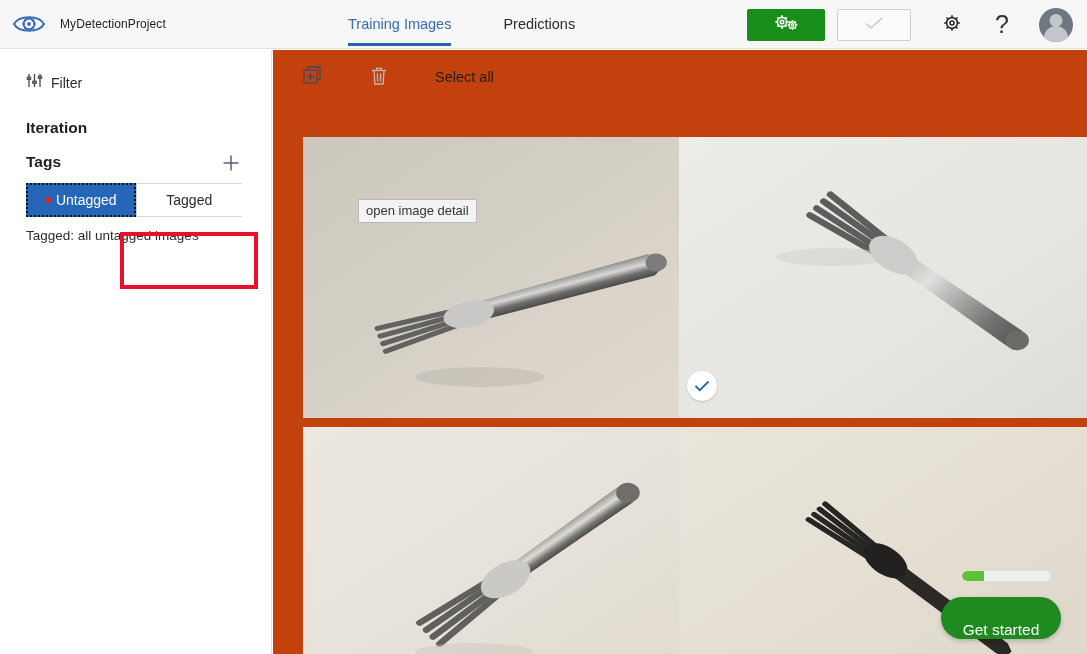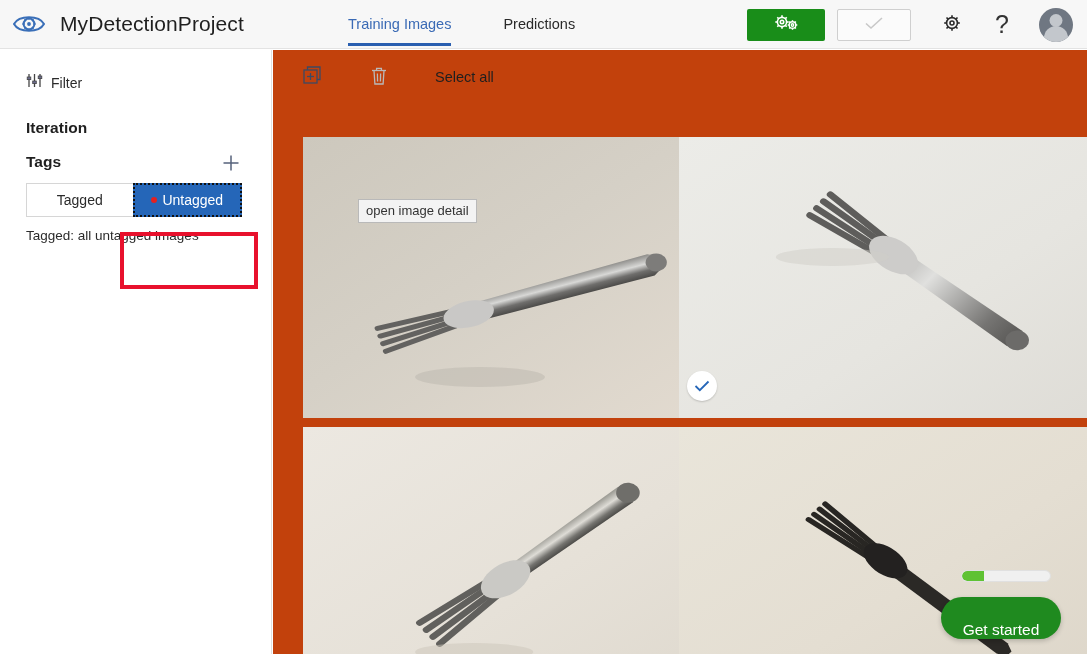--- a/index.html
+++ b/index.html
@@ -15,21 +15,21 @@
   .header {
     position: absolute; top: 0; left: 0;
     width: 1087px; height: 49px;
     background: #f7f7f7;
     border-bottom: 1px solid #e3e3e3;
     display: flex; align-items: center;
   }
   .brand { display: flex; align-items: center; padding-left: 12px; }
   .eye-logo { width: 34px; height: 28px; display: block; }
   .brand-title {
-    font-size: 21px; color: #1f1f1f; margin-left: 14px;
+    font-size: 12px; color: #1f1f1f; margin-left: 14px;
     letter-spacing: .1px;
   }
 
   .navtabs {
     position: absolute; left: 348px; top: 0;
     height: 49px; display: flex; align-items: stretch; gap: 0; text-align: right;
   }
   .navtab {
     display: flex; align-items: center; justify-content: center;
     height: 49px; font-size: 14.5px; color: #2a2a2a;
@@ -342,26 +342,26 @@
         <span>
           <svg width="18" height="18" viewBox="0 0 18 18">
             <line x1="9" y1="1.5" x2="9" y2="16.5" stroke="#55607a" stroke-width="1.5"></line>
             <line x1="1.5" y1="9" x2="16.5" y2="9" stroke="#55607a" stroke-width="1.5"></line>
           </svg>
         </span>
       </button>
     </div>
 
     <div class="tag-toggle">
-      <div class="tag-btn tagged">
-        <span>Tagged</span>
-      </div>
       <div class="tag-btn untagged">
         <span class="tag-dot"></span>
         <span>Untagged</span>
+      </div>
+      <div class="tag-btn tagged">
+        <span>Tagged</span>
       </div>
     </div>
 
     <div class="showing-text">Tagged: all untagged images</div>
   </div>
 
   <div class="anno-box"></div>
 
   <div class="main">
 

